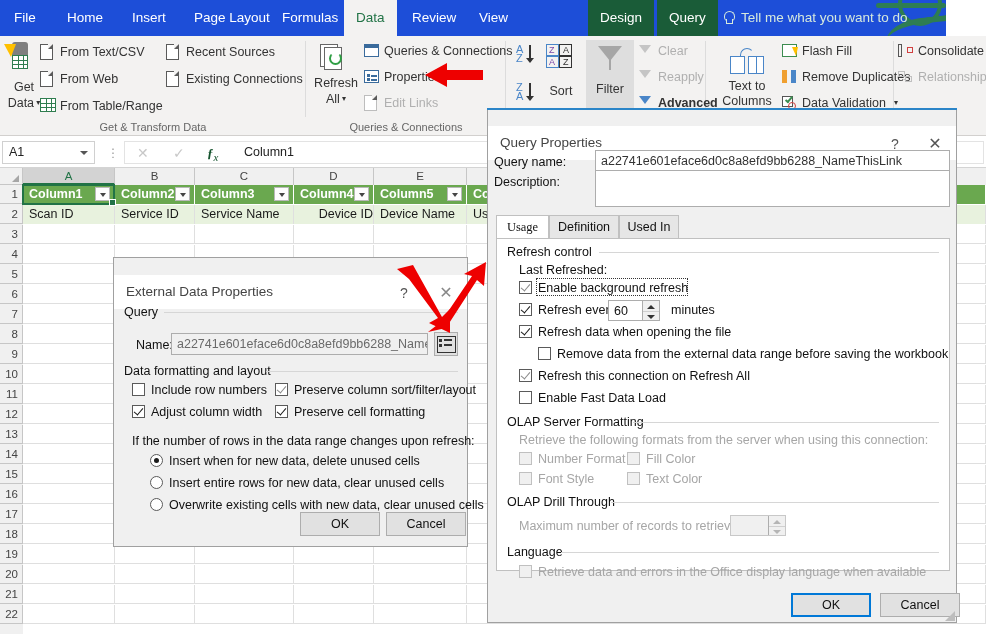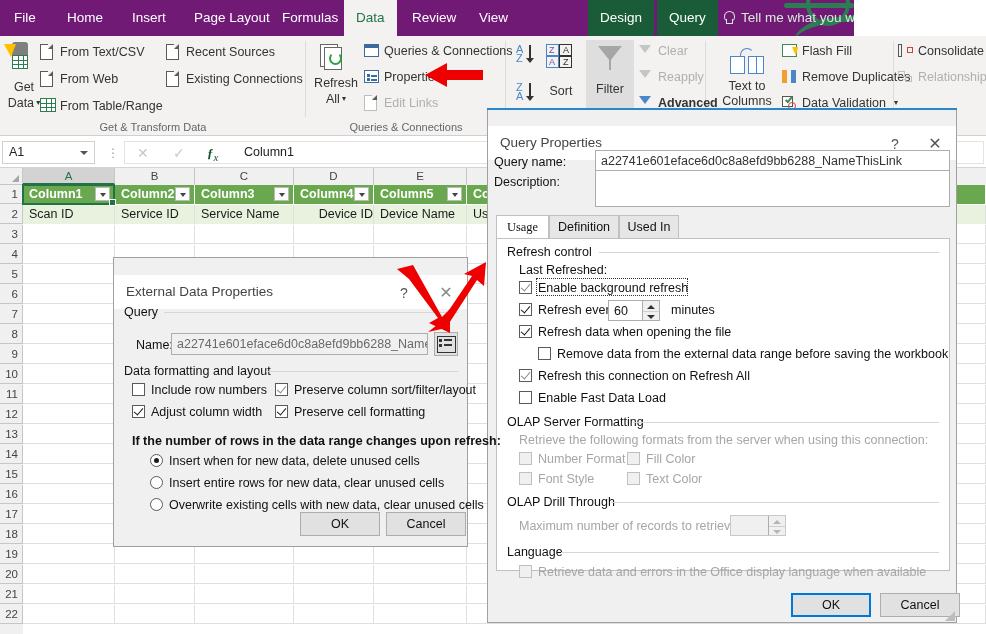--- a/index.html
+++ b/index.html
@@ -9,22 +9,22 @@
     overflow: hidden;
     font-family: "Liberation Sans", sans-serif;
     font-size: 12px;
     background: #ffffff;
     -webkit-font-smoothing: antialiased;
   }
   #app { position: relative; width: 986px; height: 634px; overflow: hidden; }
 
   
   .ribbon-tabs {
-    position: absolute; left: 0; top: 0; width: 854px; height: 36px;
-    background: #701a75;
+    position: absolute; left: 0; top: 0; width: 946px; height: 36px;
+    background: #1d4ed8;
     overflow: hidden;
   }
   .deco-ring {
     position: absolute; right: 4px; top: -18px; width: 44px; height: 44px;
     border: 4px solid #2e7d52; border-radius: 50%;
   }
   .deco-line {
     position: absolute; right: 0px; top: 3px; width: 70px; height: 5px;
     background: #2e7d52; border-radius: 3px;
   }
@@ -950,21 +950,21 @@
 
     <div class="cb on grey" style="left:161px; top:125px;"></div>
     <div class="dtext" style="left:180px; top:125px;">Preserve column sort/filter/layout</div>
 
     <div class="cb on" style="left:18px; top:147px;"></div>
     <div class="dtext" style="left:37px; top:147px;">Adjust column width</div>
 
     <div class="cb on" style="left:161px; top:147px;"></div>
     <div class="dtext" style="left:180px; top:147px;">Preserve cell formatting</div>
 
-    <div class="dtext" style="left:18px; top:176px; font-weight:bold;">If the number of rows in the data range changes upon refresh:</div>
+    <div class="dtext" style="left:18px; top:176px; font-weight:normal;">If the number of rows in the data range changes upon refresh:</div>
 
     <div class="rb on" style="left:36px; top:196px;"></div>
     <div class="dtext" style="left:55px; top:196px;">Insert when for new data, delete unused cells</div>
 
     <div class="rb" style="left:36px; top:218px;"></div>
     <div class="dtext" style="left:55px; top:218px;">Insert entire rows for new data, clear unused cells</div>
 
     <div class="rb" style="left:36px; top:240px;"></div>
     <div class="dtext" style="left:55px; top:240px;">Overwrite existing cells with new data, clear unused cells</div>
 

